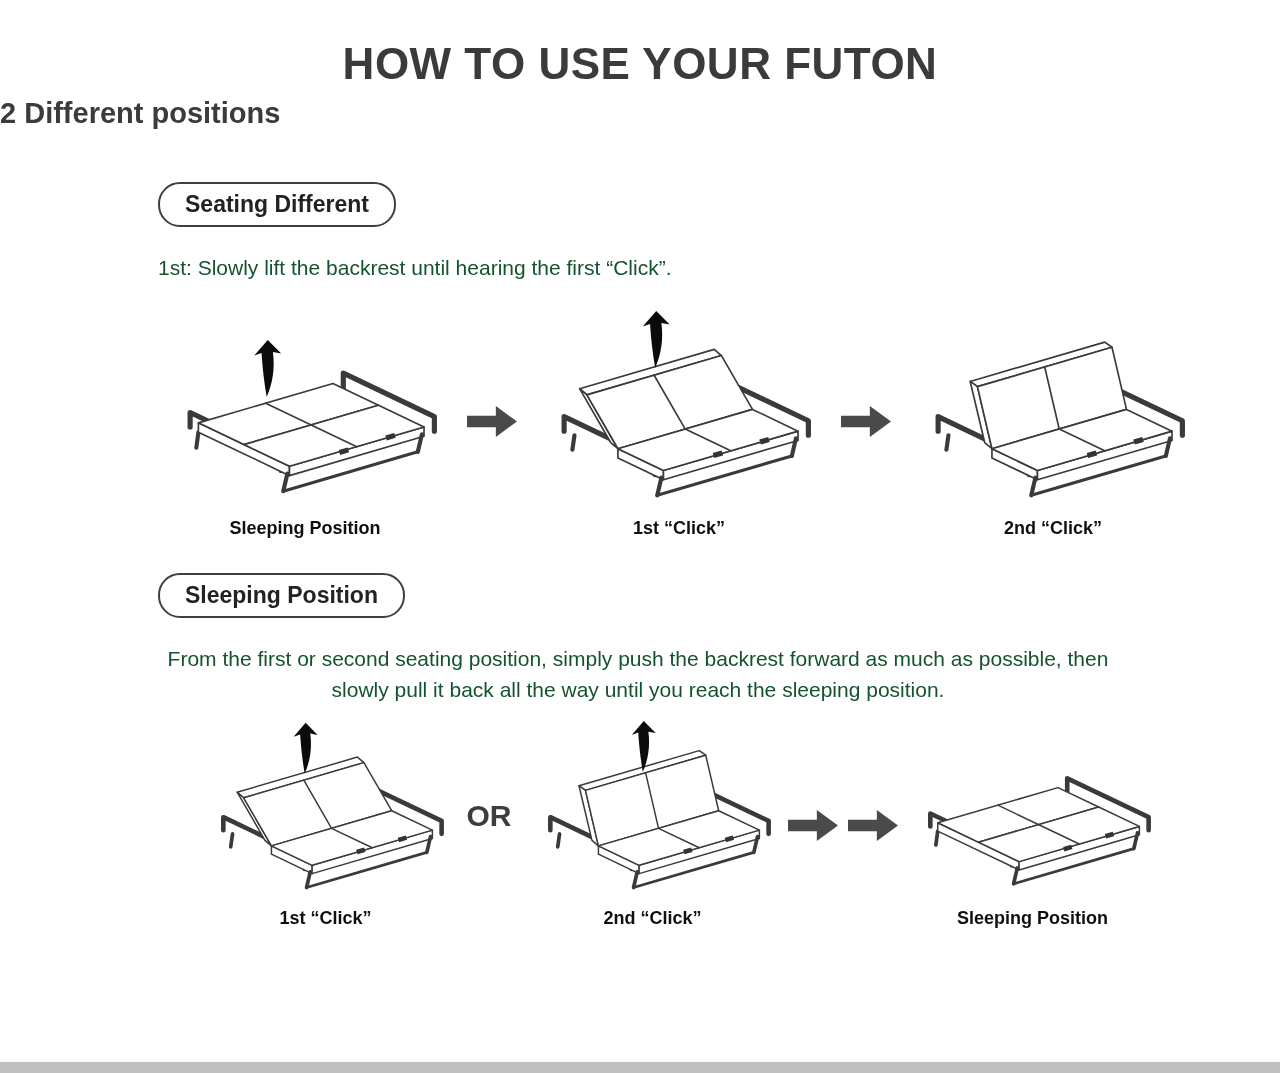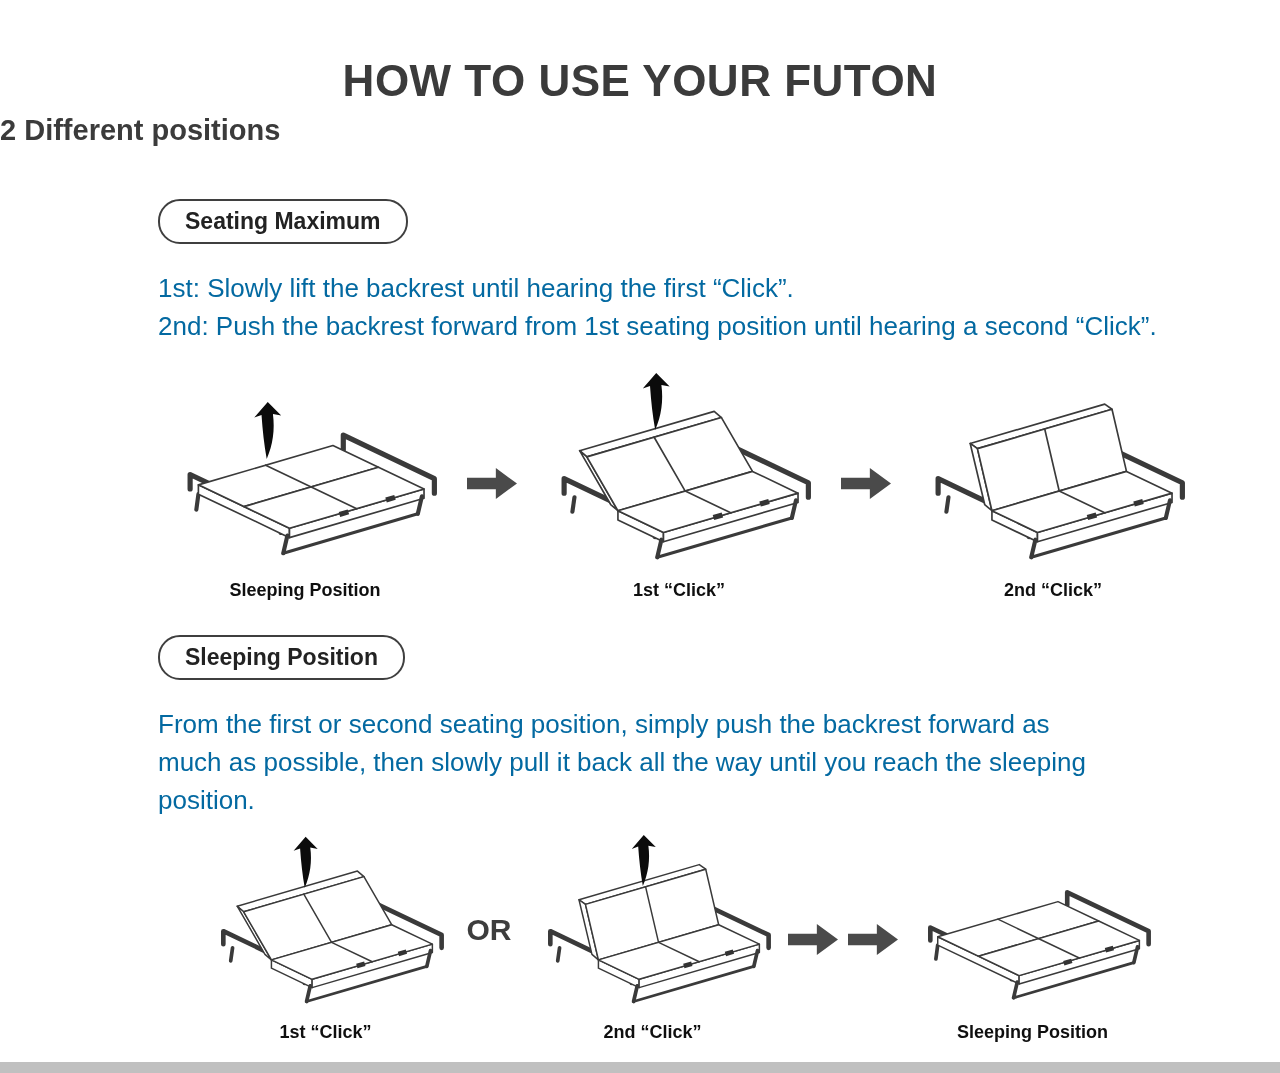--- a/index.html
+++ b/index.html
@@ -6,21 +6,21 @@
     margin: 0;
     padding: 0;
     background: #ffffff;
     width: 1280px;
     height: 1073px;
     overflow: hidden;
     font-family: "Liberation Sans", sans-serif;
     color: #1b1b1b;
     position: relative;
   }
-  .page { padding-top: 56px; }
+  .page { padding-top: 39px; }
 
   .page-title {
     text-align: center;
     font-size: 44px;
     font-weight: bold;
     color: #3b3b3b;
     letter-spacing: 0.5px;
     margin: 0;
   }
   .page-subtitle {
@@ -40,26 +40,26 @@
     border-radius: 22px;
     padding: 7px 25px;
     font-size: 23px;
     font-weight: bold;
     color: #222222;
     background: #ffffff;
   }
 
   .instructions {
     margin-top: 26px;
-    font-size: 26px;
+    font-size: 21px;
     line-height: 1.45;
-    color: #0369a1;
+    color: #14532d;
   }
   .instructions p { margin: 0; }
-  .instructions.wrap { max-width: 960px; }
+  .instructions.wrap { max-width: 960px; text-align: center; }
 
   .figure-row {
     display: flex;
     align-items: flex-end;
     justify-content: center;
     margin-top: 26px;
   }
   .figure-row.row1 { gap: 22px; }
   .figure-row.row2 { gap: 10px; margin-top: 16px; }
 
@@ -187,25 +187,24 @@
     </g>
   </defs>
 </svg>
 
 <div class="page">
 
   <h1 class="page-title">HOW TO USE YOUR FUTON</h1>
   <div class="page-subtitle">2 Different positions</div>
 
   <div class="section seating">
-    <span class="badge">Seating Maximum</span>
+    <span class="badge">Seating Different</span>
 
     <div class="instructions">
       <p>1st: Slowly lift the backrest until hearing the first “Click”.</p>
-      <p>2nd: Push the backrest forward from 1st seating position until hearing a second “Click”.</p>
     </div>
 
     <div class="figure-row row1">
 
       <div class="figure">
         <svg class="futon" viewBox="0 0 270 200">
           <use href="#futon-flat" transform="translate(0,52)"></use>
           <use href="#lift-arrow" transform="translate(86,30)"></use>
         </svg>
         <div class="figure-label">Sleeping Position</div>

